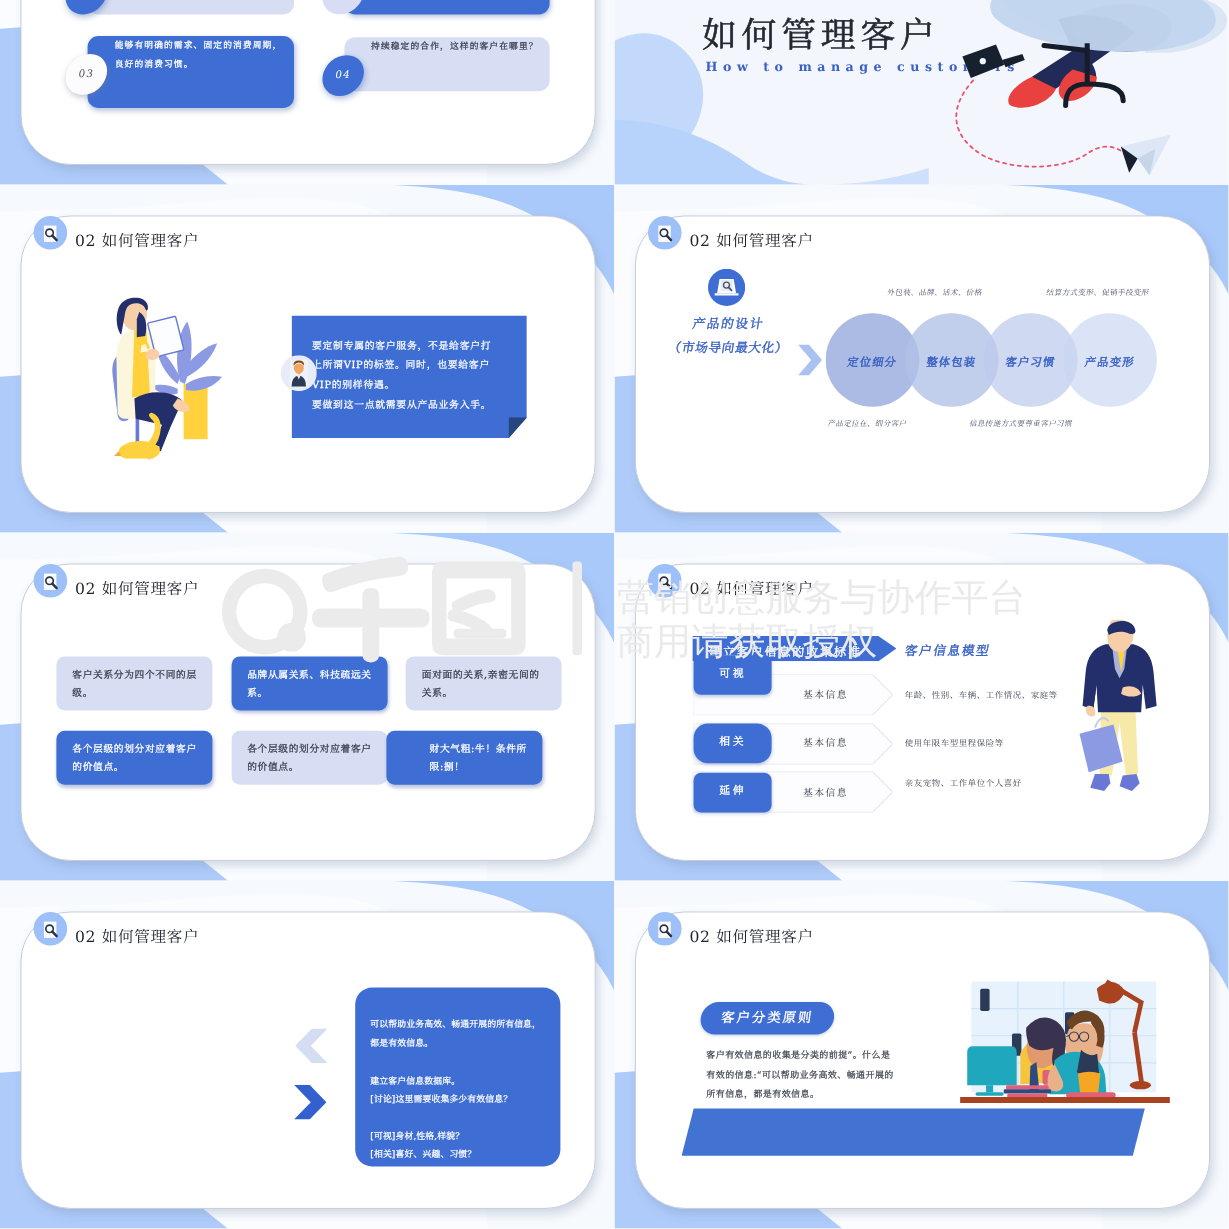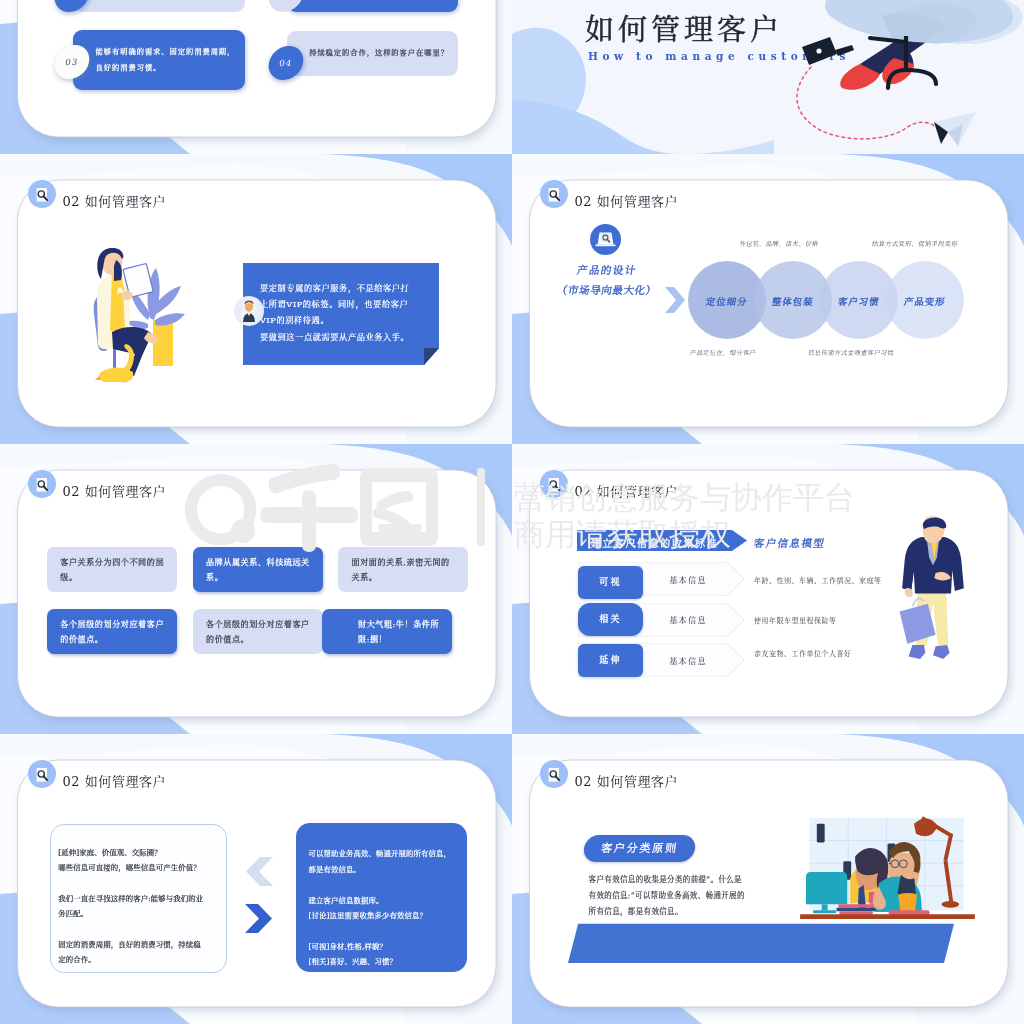--- a/index.html
+++ b/index.html
@@ -54,21 +54,21 @@
 
   
   .covt{position:absolute;left:73px;top:143px;font-size:29px;letter-spacing:4px;color:#232832;
         -webkit-text-stroke:0.5px #232832;}
   .covs{position:absolute;left:76px;top:186px;font-size:10.5px;letter-spacing:4.6px;color:#3a62c4;
         font-weight:700;}
 
   
   .s1box{position:absolute;width:171.3px;border-radius:9px;box-sizing:border-box;
          padding:0 6px 0 22.3px;font-size:7.3px;line-height:16.5px;letter-spacing:.92px;
-         display:flex;flex-direction:column;justify-content:center;}
+         display:flex;flex-direction:column;}
   .s1solid{background:#3e6ed4;color:#fff;box-shadow:1px 2px 4px rgba(60,90,160,.35);}
   .s1pale{background:#d7def4;color:#3c4150;}
   .s1txt{-webkit-text-stroke:0.25px #fff;}
   .s1txtd{-webkit-text-stroke:0.25px #3c4150;}
   .s1circ{position:absolute;width:33.7px;height:33.7px;border-radius:50%;
           display:flex;align-items:center;justify-content:center;
           font-size:8.6px;letter-spacing:1px;transform:skewX(-10deg);}
   .s1cwhite{background:#fcfcfc;color:#4a5268;box-shadow:1px 2px 5px rgba(110,125,155,.45);}
   .s1csolid{background:#3e6ed4;color:#fff;box-shadow:1px 2px 5px rgba(60,90,160,.45);}
   .s1cpale{background:#d7def4;color:#3c4150;}
@@ -389,21 +389,21 @@
     </div>
     <svg class="abs" style="left:65px;top:86px;" width="170" height="21" viewBox="0 0 170 21">
       <path d="M0,0 H155 L170,10.5 L155,21 H0 Z" fill="#3e6ed4"></path>
     </svg>
     <div class="s6ban">建立客户信息的收集标准</div>
     <div class="s6side">客户信息模型</div>
 
     <svg class="abs" style="left:65.8px;top:118px;" width="166" height="34" viewBox="0 0 166 34">
       <path d="M0,0 H149 L166,17 L149,34 H0 Z" fill="#fdfdff" stroke="#e2e6ef" stroke-width="0.9"></path>
     </svg>
-    <div class="s6tag" style="top:102px;margin-top:20px;">可视</div>
+    <div class="s6tag" style="top:102px;">可视</div>
     <div class="s6mid" style="top:129.5px;">基本信息</div>
     <div class="s6desc" style="top:130.5px;">年龄、性别、车辆、工作情况、家庭等</div>
 
     <svg class="abs" style="left:65.8px;top:158.8px;" width="166" height="34" viewBox="0 0 166 34">
       <path d="M0,0 H149 L166,17 L149,34 H0 Z" fill="#fdfdff" stroke="#e2e6ef" stroke-width="0.9"></path>
     </svg>
     <div class="s6tag" style="top:159.2px;border-radius:12px;">相关</div>
     <div class="s6mid" style="top:170.3px;">基本信息</div>
     <div class="s6desc" style="top:171.3px;">使用年限车型里程保险等</div>
 
@@ -453,30 +453,20 @@
     </svg>
     <div class="hdr">
       <span class="hdr-ico">
           <svg width="28" height="28" viewBox="0 0 28 28">
             <rect x="8.6" y="8.0" width="10.4" height="13.6" fill="#fbfcfe"></rect>
             <circle cx="13.3" cy="14.0" r="3.1" fill="none" stroke="#2b3445" stroke-width="1.4"></circle>
             <path d="M15.6,16.3 L19.2,20.1" stroke="#2b3445" stroke-width="2.0" stroke-linecap="round"></path>
           </svg>
         </span>
       <span class="hdr-txt">02 如何管理客户</span>
-    </div>
-    <div class="s7L">
-      <div>[延伸]家庭、价值观、交际圈？</div>
-      <div>哪些信息可直接的，哪些信息可产生价值？</div>
-      <div class="blank">&nbsp;</div>
-      <div>我们一直在寻找这样的客户:能够与我们的业</div>
-      <div>务匹配。</div>
-      <div class="blank">&nbsp;</div>
-      <div>固定的消费周期，良好的消费习惯，持续稳</div>
-      <div>定的合作。</div>
     </div>
     <svg class="abs" style="left:242px;top:123px;" width="31" height="29" viewBox="0 0 31 29">
       <path d="M31,0 L17,14.5 L31,29 L18,29 L4,14.5 L18,0 Z" fill="#d5ddf2"></path>
     </svg>
     <svg class="abs" style="left:245px;top:169.8px;" width="29" height="29" viewBox="0 0 29 29">
       <path d="M0,0 L14,14.5 L0,29 L13,29 L27,14.5 L13,0 Z" fill="#3460cf"></path>
     </svg>
     <div class="s7R">
       <div>可以帮助业务高效、畅通开展的所有信息，</div>
       <div>都是有效信息。</div>

